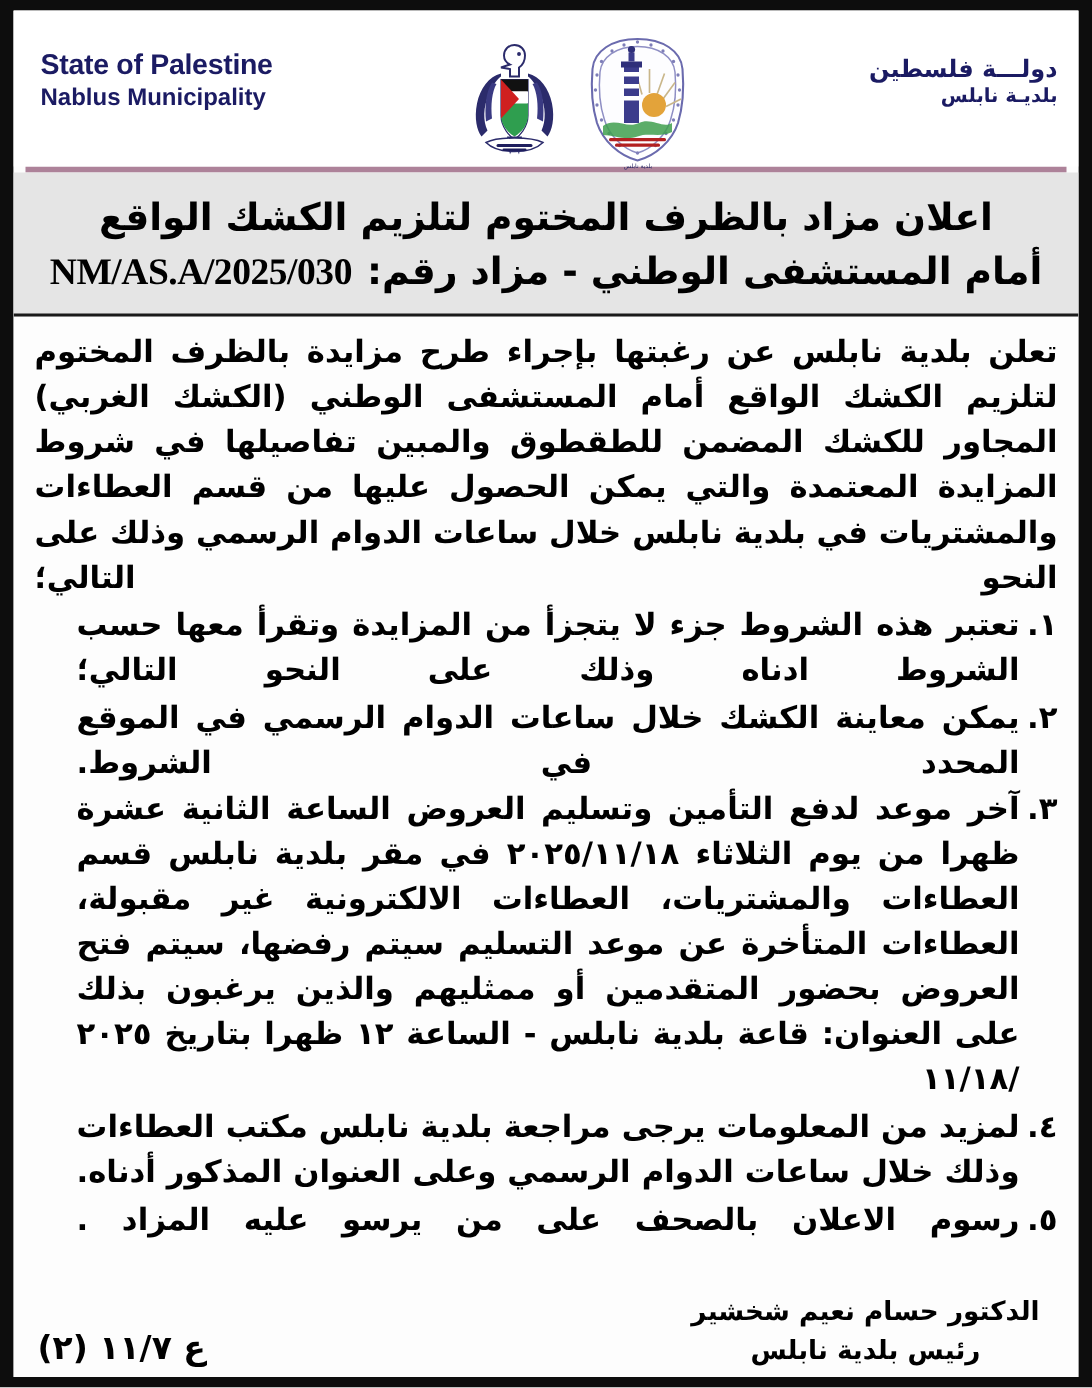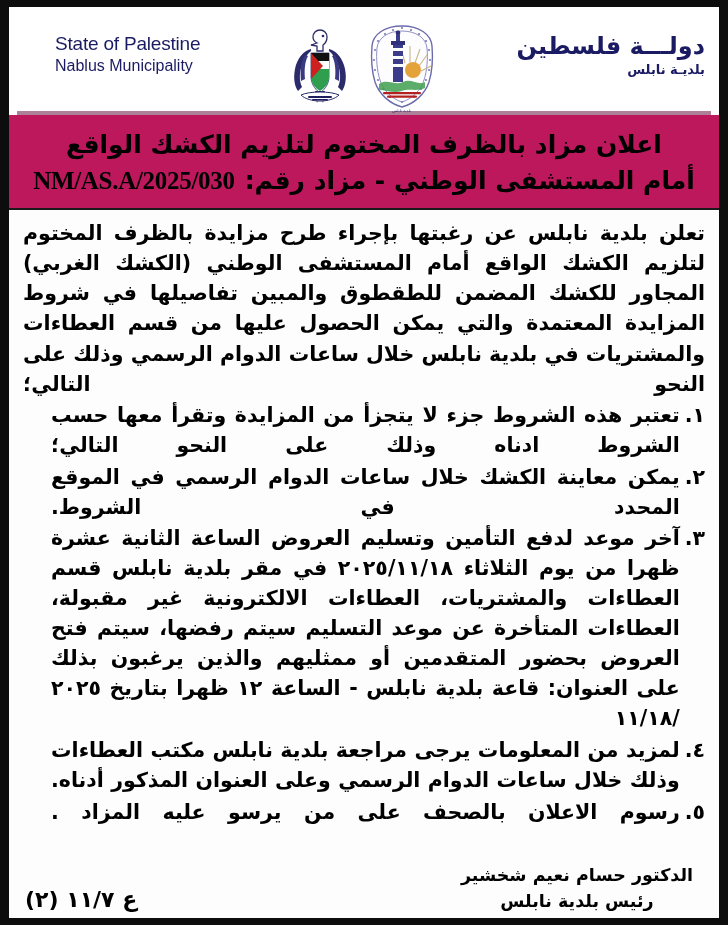--- a/index.html
+++ b/index.html
@@ -43,37 +43,36 @@
     align-items: center;
     justify-content: space-between;
     padding: 0 14px 0 18px;
     flex: 0 0 auto;
   }
   .lh-en {
     direction: ltr;
     text-align: left;
     color: #1b1b63;
     font-family: "Liberation Sans", sans-serif;
-    font-weight: normal;
+    font-weight: bold;
     line-height: 1.28;
     padding-bottom: 10px;
-    margin-left: 28px;
   }
   .lh-en .l1 { font-size: 19px; letter-spacing: -0.2px; }
   .lh-en .l2 { font-size: 16px; padding-right: 12px; text-align: center;}
   .lh-ar {
     direction: rtl;
     text-align: right;
     color: #1b1b63;
     font-family: "DejaVu Sans", sans-serif;
     font-weight: bold;
     line-height: 1.3;
     padding-bottom: 8px;
   }
-  .lh-ar .l1 { font-size: 24px; letter-spacing: 1px; }
+  .lh-ar .l1 { font-size: 16px; letter-spacing: 1px; }
   .lh-ar .l2 { font-size: 13px; letter-spacing: 1px; }
 
   .emblems {
     display: flex;
     align-items: flex-end;
     gap: 4px;
     height: 100%;
     padding-top: 4px;
   }
   .emblem { display: block; }
@@ -87,21 +86,21 @@
 
   .rule {
     height: 4px;
     background: #ad8299;
     margin: 0 8px 0 8px;
     flex: 0 0 auto;
   }
 
   
   .title-band {
-    background: #be185d;
+    background: #e5e5e5;
     padding: 12px 16px 10px 16px;
     flex: 0 0 auto;
     border-bottom: 2px solid #1a1a1a;
   }
   .title-line {
     text-align: center;
     color: #000;
     font-weight: bold;
     font-size: 25px;
     line-height: 1.42;

